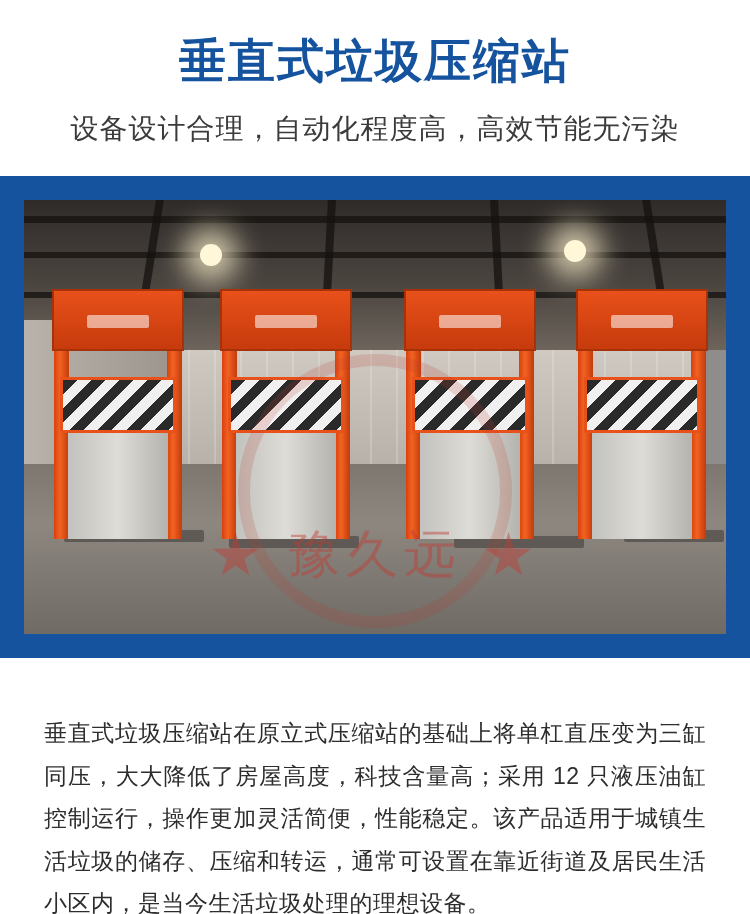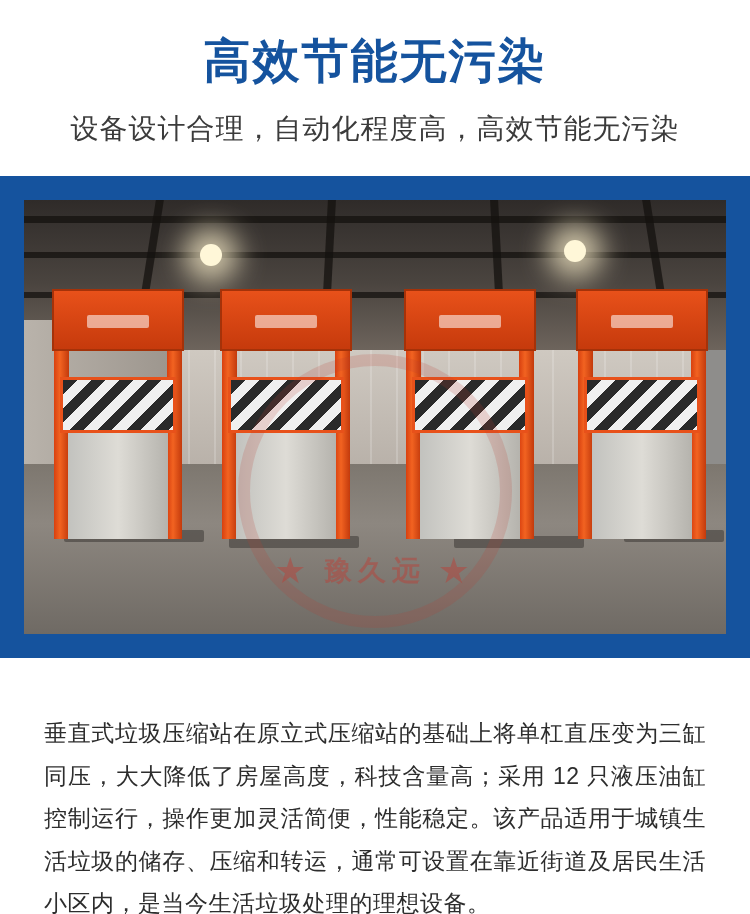--- a/index.html
+++ b/index.html
@@ -155,22 +155,22 @@
     position: absolute;
     top: 144px; left: 16px; right: 16px;
     bottom: 0;
     background: linear-gradient(90deg, #c2c2be, #dedcd6 50%, #b5b3ad);
   }
   .watermark {
     position: absolute;
     left: 50%;
     bottom: 44px;
     transform: translateX(-50%);
-    font-size: 28px;
-    font-weight: bold;
+    font-size: 52px;
+    font-weight: normal;
     color: rgba(190, 60, 50, 0.45);
     letter-spacing: 6px;
     white-space: nowrap;
   }
   .watermark-ring {
     position: absolute;
     left: 50%;
     bottom: 6px;
     transform: translateX(-50%);
     width: 250px; height: 250px;
@@ -188,21 +188,21 @@
     letter-spacing: 0.5px;
     margin-top: 20px;
   }
 </style>
 </head>
 <body>
 
 <div class="page">
 
   <div class="header">
-    <h1 class="main-title">高效节能无污染</h1>
+    <h1 class="main-title">垂直式垃圾压缩站</h1>
     <div class="sub-title">设备设计合理，自动化程度高，高效节能无污染</div>
   </div>
 
   <div class="photo-band">
     <div class="photo-frame">
       <div class="photo">
 
         <div class="ceiling"></div>
         <div class="roof-beam" style="left:0;top:16px;width:702px;height:7px;"></div>
         <div class="roof-beam" style="left:0;top:52px;width:702px;height:6px;"></div>

